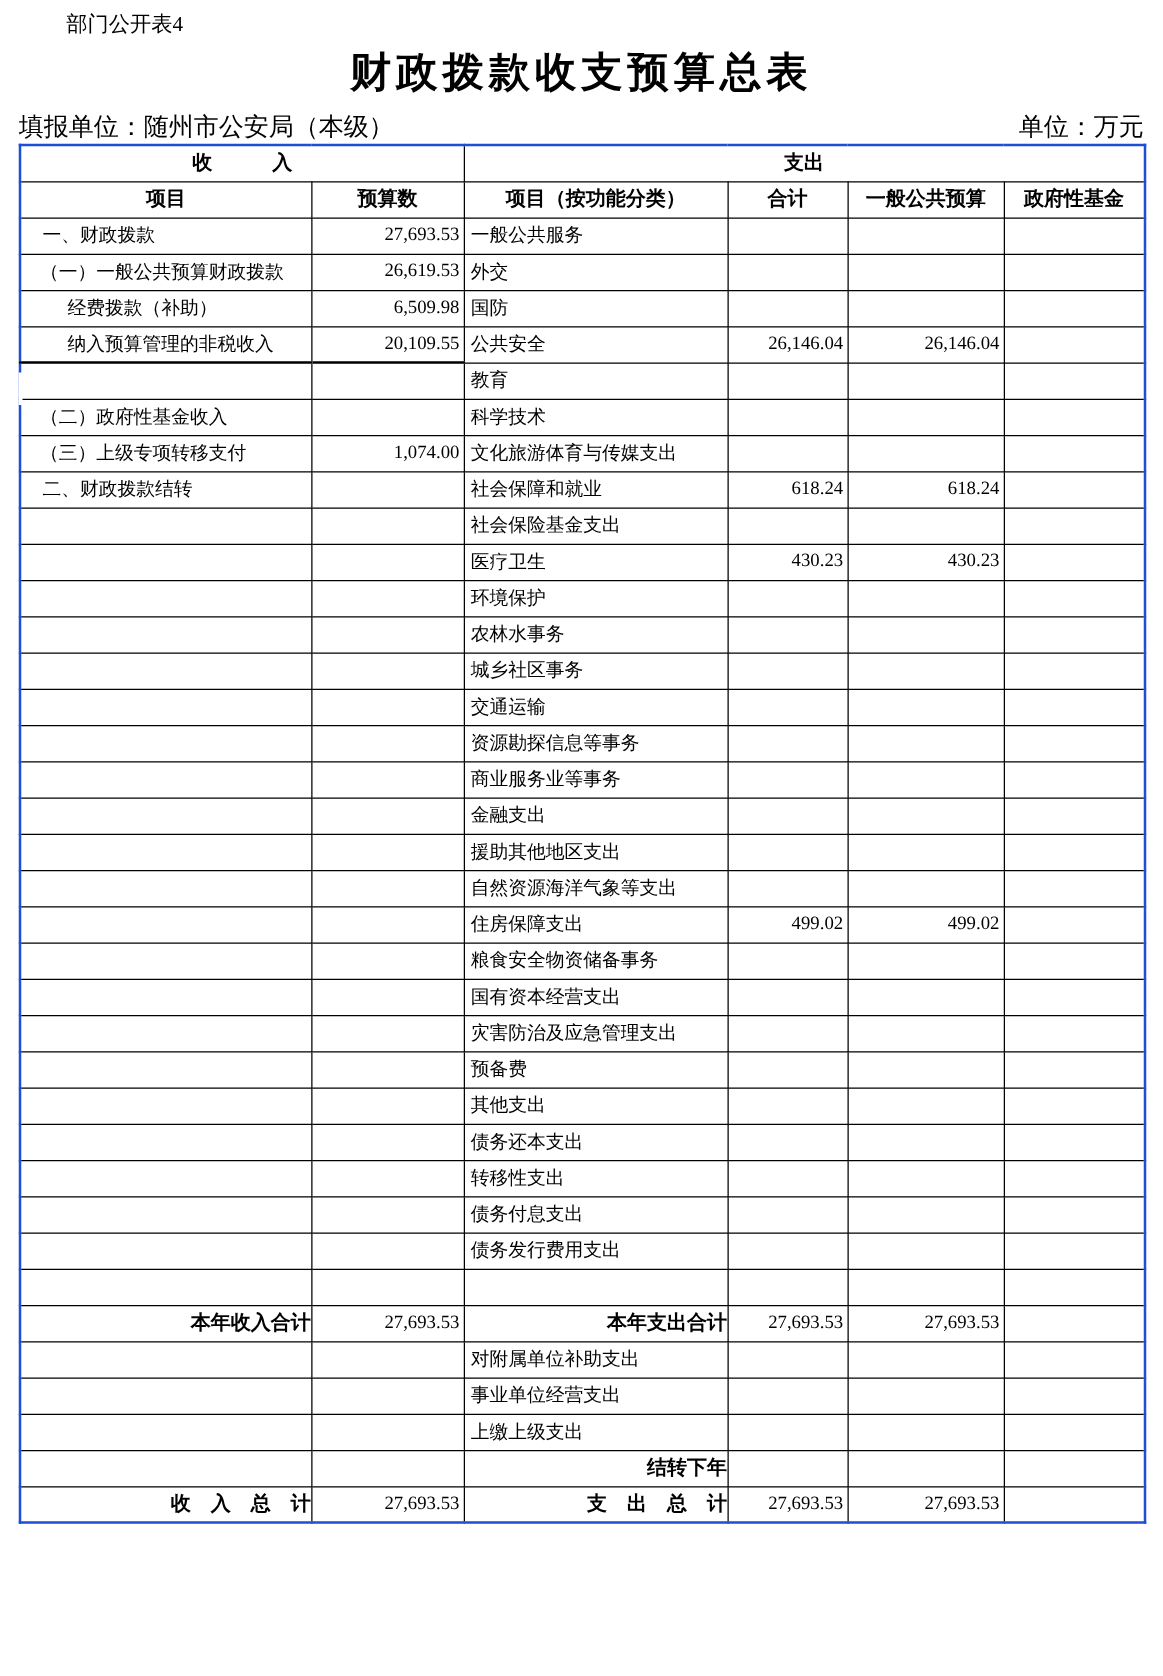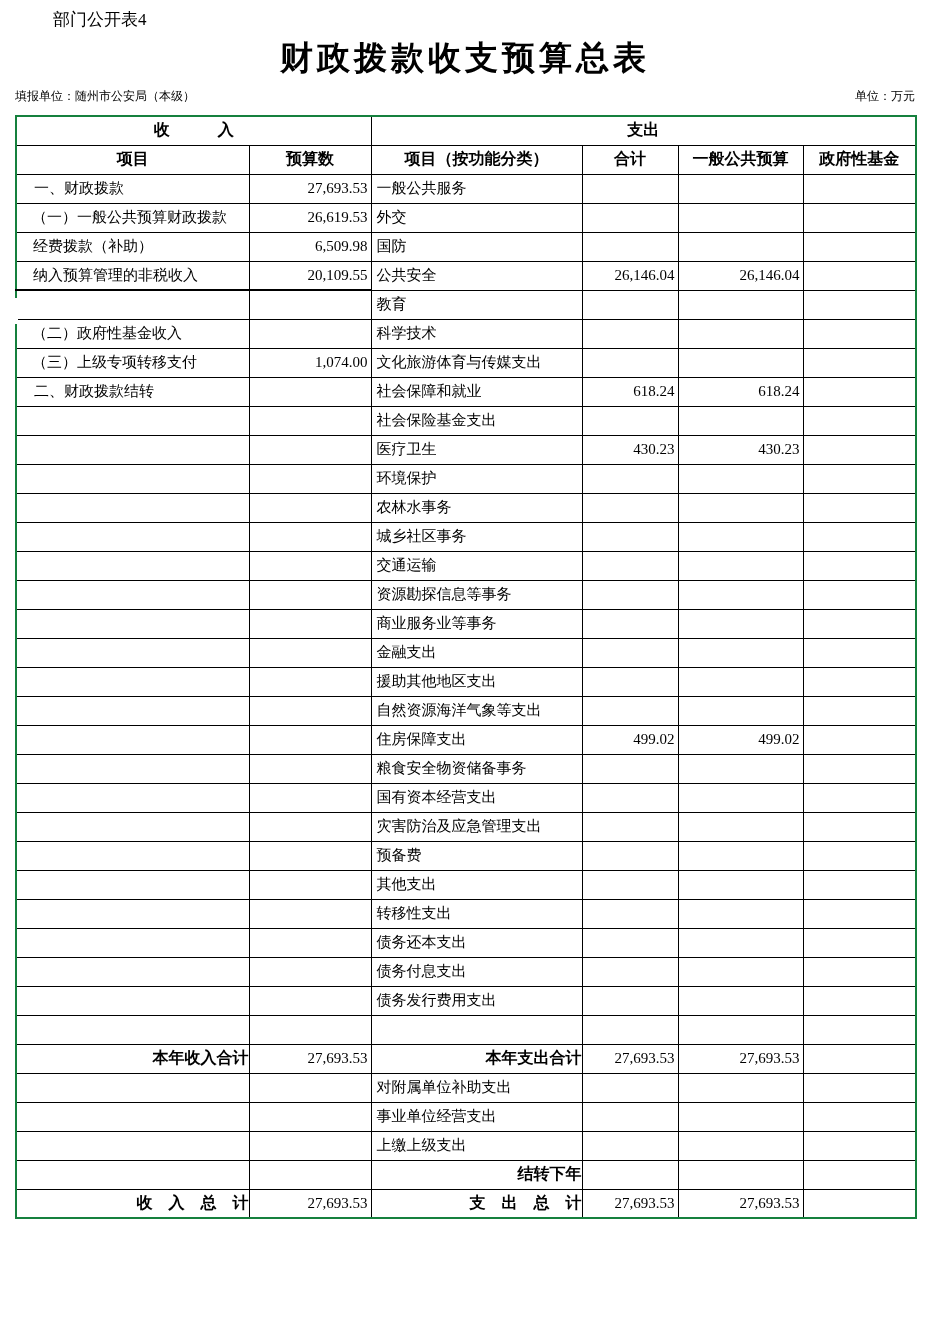--- a/index.html
+++ b/index.html
@@ -17,29 +17,29 @@
     margin-left: 38px;
   }
   .title {
     position: absolute; left: 0; top: 36px; width: 930px;
     text-align: center;
     font-size: 33px; font-weight: bold; letter-spacing: 4px;
   }
   .meta {
     position: absolute; left: 15px; top: 88px; width: 900px;
     display: flex; justify-content: space-between;
-    font-size: 12px;
+    font-size: 20px;
   }
   .table-wrap {
     position: absolute; left: 15px; top: 115px;
   }
   table {
     border-collapse: collapse;
     table-layout: fixed;
-    border: 2px solid #15803d;
+    border: 2px solid #1d4ed8;
   }
   col.c1 { width: 233px; }
   col.c2 { width: 122px; }
   col.c3 { width: 211px; }
   col.c4 { width: 96px; }
   col.c5 { width: 125px; }
   col.c6 { width: 113px; }
   th, td {
     border: 1px solid #000;
     height: 29px;
@@ -47,21 +47,21 @@
     white-space: pre;
     overflow: hidden;
     padding: 0;
     vertical-align: middle;
   }
   th {
     font-size: 16px; font-weight: bold; text-align: center;
   }
   td.initem { text-align: left; padding-left: 17px; }
   td.ind1 { padding-left: 15px; }
-  td.ind2 { padding-left: 16px; margin-top: 38px; }
+  td.ind2 { padding-left: 37px; margin-top: 38px; }
   td.exitem { text-align: left; padding-left: 5px; margin-top: 15px; }
   td.num { text-align: right; padding-right: 3px; }
   td.boldc {
     font-weight: bold; text-align: right;
     font-size: 16px; padding-left: 0; padding-right: 0;
   }
   td.thickb { border-bottom: 2px solid #000; }
   .border-gap {
     position: absolute; left: 0; top: 183px;
     width: 3px; height: 26px;
@@ -301,29 +301,29 @@
           <td class="initem"></td>
           <td class="num"></td>
           <td class="exitem">其他支出</td>
           <td class="num"></td>
           <td class="num"></td>
           <td class="num"></td>
         </tr>
         <tr>
           <td class="initem"></td>
           <td class="num"></td>
+          <td class="exitem">债务还本支出</td>
+          <td class="num"></td>
+          <td class="num"></td>
+          <td class="num"></td>
+        </tr>
+        <tr>
+          <td class="initem"></td>
+          <td class="num"></td>
           <td class="exitem">转移性支出</td>
-          <td class="num"></td>
-          <td class="num"></td>
-          <td class="num"></td>
-        </tr>
-        <tr>
-          <td class="initem"></td>
-          <td class="num"></td>
-          <td class="exitem">债务还本支出</td>
           <td class="num"></td>
           <td class="num"></td>
           <td class="num"></td>
         </tr>
         <tr>
           <td class="initem"></td>
           <td class="num"></td>
           <td class="exitem">债务付息支出</td>
           <td class="num"></td>
           <td class="num"></td>

